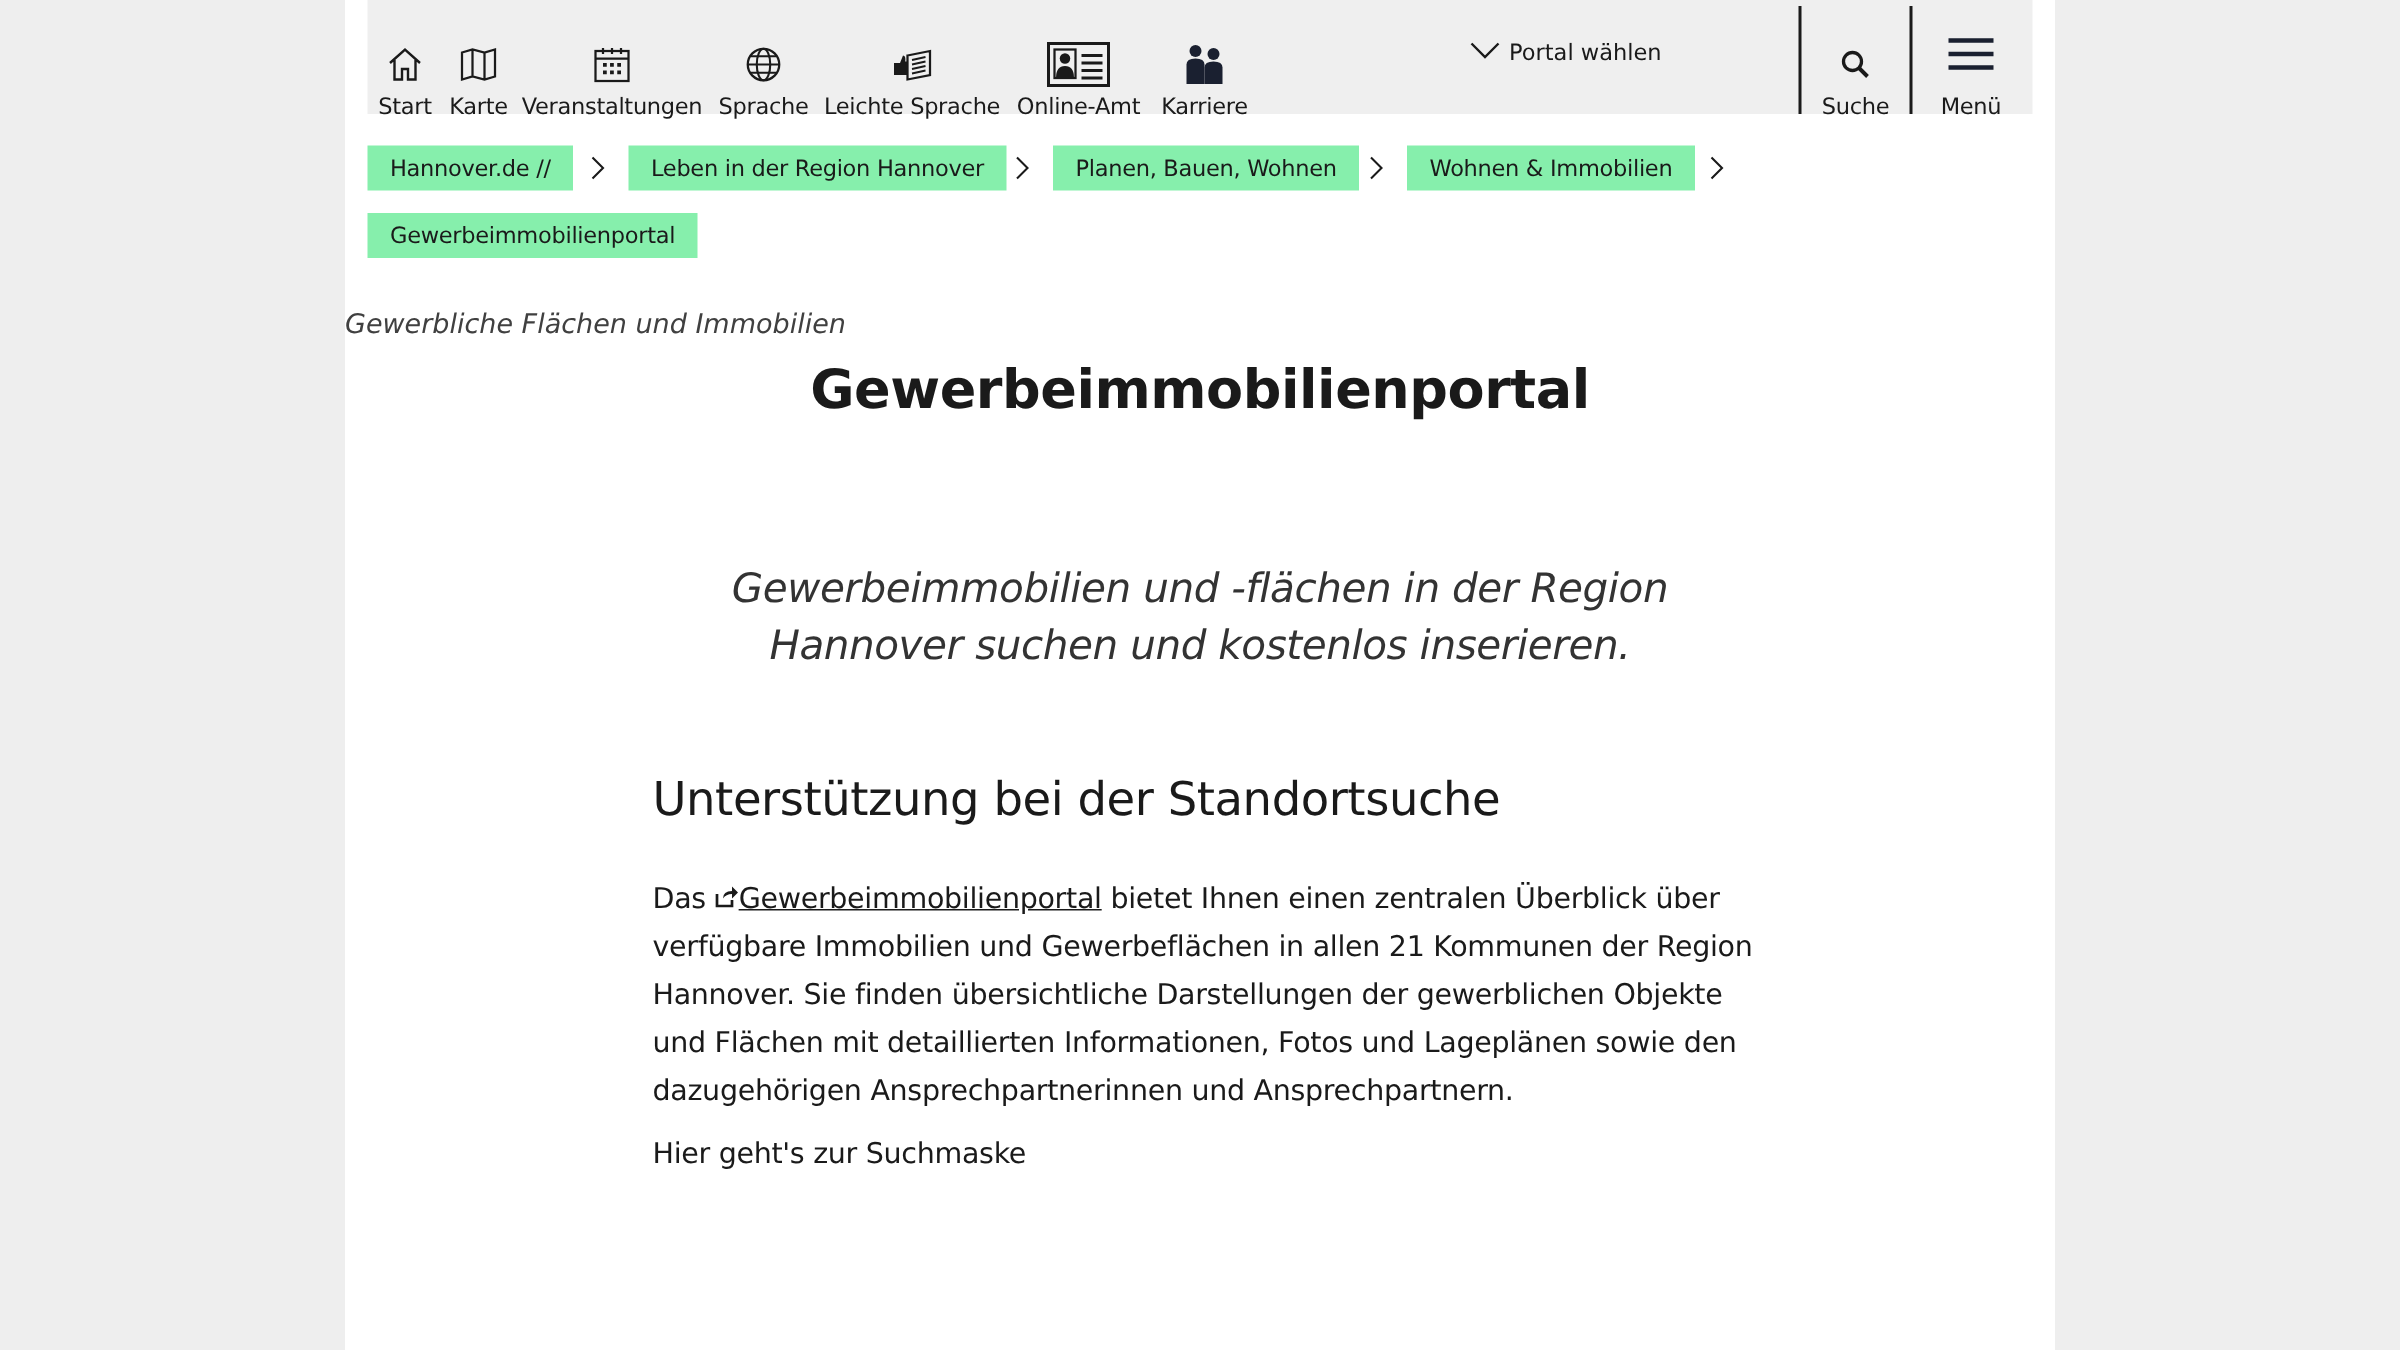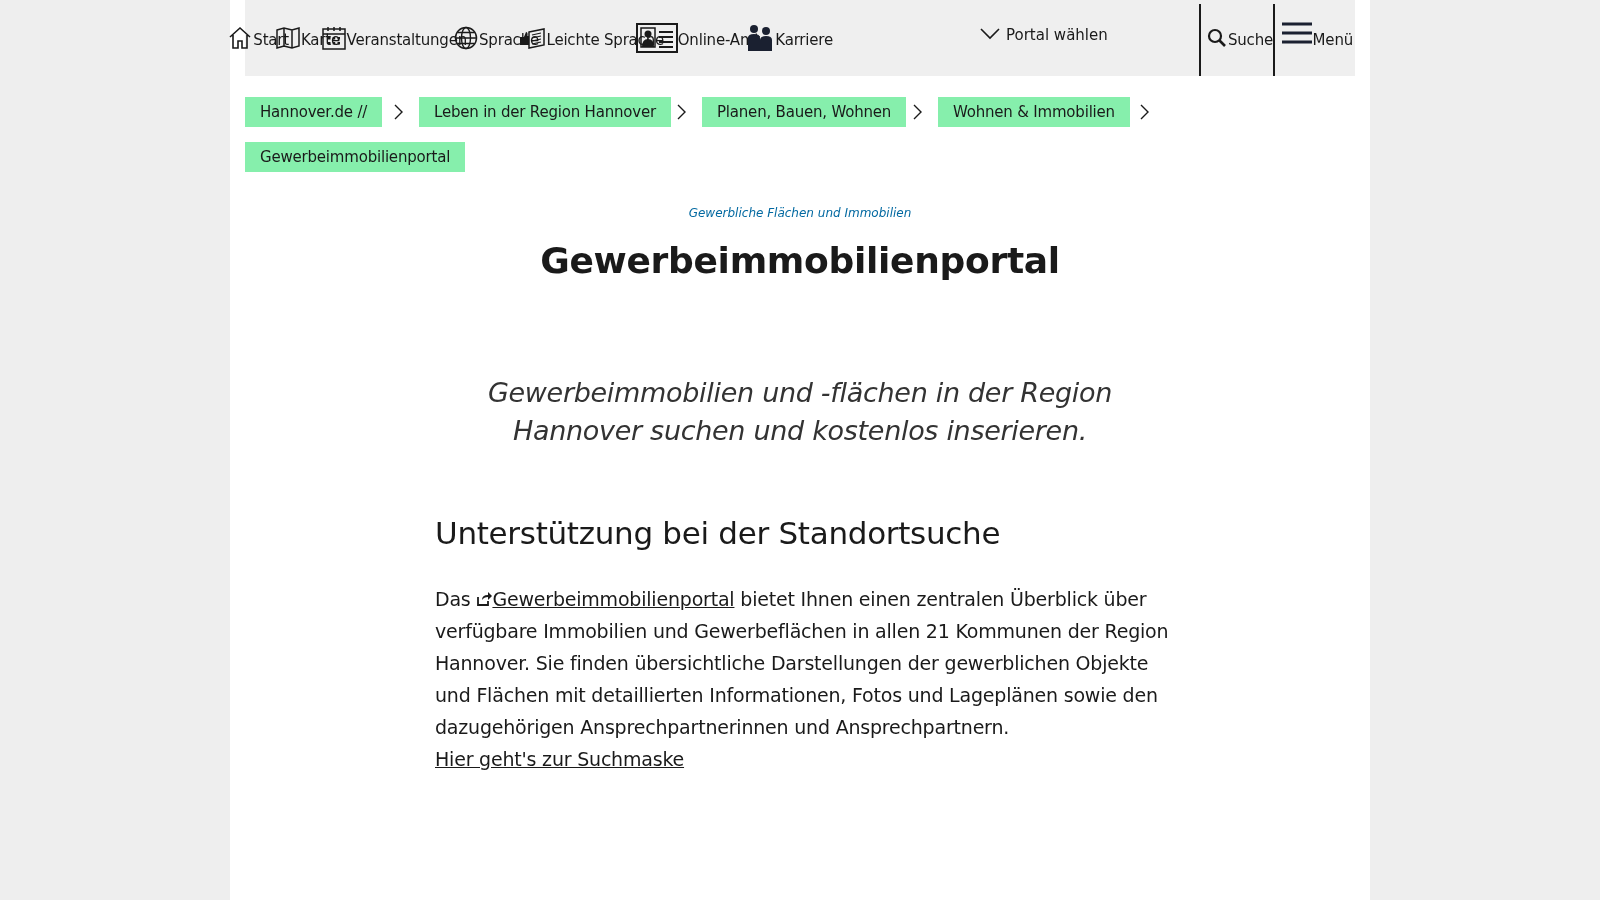--- a/index.html
+++ b/index.html
@@ -1,28 +1,28 @@
 <!DOCTYPE html>
 <html><head>
 <meta charset="utf-8">
 <style>
   * { box-sizing: border-box; margin: 0; padding: 0; }
   html, body { width: 1600px; height: 900px; overflow: hidden; }
   body { background: #eeeeee; font-family: "DejaVu Sans", "Liberation Sans", sans-serif; color: #1a1a1a; }
   .page { position: absolute; left: 230px; top: 0; width: 1140px; height: 900px; background: #ffffff; }
   .topbar { position: absolute; left: 15px; top: 0; width: 1110px; height: 76px; background: #efefef; }
-  .nav-item { position: absolute; top: 0; height: 92px; display: flex; align-items: center; justify-content: flex-end; padding-bottom: 12px; cursor: pointer; }
+  .nav-item { position: absolute; top: 0; height: 92px; display: flex; flex-direction: column; align-items: center; justify-content: flex-end; padding-bottom: 12px; cursor: pointer; }
   .nav-item .icon { height: 30px; display: flex; align-items: center; justify-content: center; margin-bottom: 4px; }
   .nav-item .label { font-size: 15px; color: #1a1a1a; white-space: nowrap; letter-spacing: -0.2px; }
   .portal { position: absolute; left: 735px; top: 26px; display: flex; align-items: center; gap: 6px; font-size: 15px; cursor: pointer; }
   .vsep { position: absolute; top: 4px; width: 1.5px; height: 72px; background: #1a1a1a; }
   .crumbs { position: absolute; left: 15px; top: 97px; width: 1000px; }
   .crumb { position: absolute; height: 30px; background: #86efac; font-size: 15px; line-height: 30px; padding: 0 15px; color: #1a1a1a; white-space: nowrap; cursor: pointer; letter-spacing: -0.2px; }
   .crumb-sep { position: absolute; top: 6px; }
-  .kicker { position: absolute; left: 0; width: 1140px; top: 206px; text-align: center; font-style: italic; font-size: 12px; color: #0369a1; font-weight: 300; }
+  .kicker { position: absolute; left: 0; width: 1140px; top: 206px; font-style: italic; font-size: 18px; color: #404040; font-weight: 300; }
   .title { position: absolute; left: 0; width: 1140px; top: 240px; text-align: center; font-size: 36px; font-weight: bold; letter-spacing: -0.3px; }
   .lead { position: absolute; left: 200px; width: 740px; top: 374px; text-align: center; font-style: italic; font-size: 27px; line-height: 38px; color: #333; font-weight: 300; letter-spacing: -0.3px; }
   .content { position: absolute; left: 205px; width: 740px; }
   .h2 { font-size: 31px; font-weight: normal; letter-spacing: -0.3px; }
   .para { font-size: 19px; line-height: 32px; letter-spacing: -0.2px; }
   .ext-link { color: #1a1a1a; text-decoration: underline; cursor: pointer; }
 </style>
 </head>
 <body>
 
@@ -161,16 +161,16 @@
   <p class="lead">Gewerbeimmobilien und -flächen in der Region Hannover suchen und kostenlos inserieren.</p>
 
   <div class="content" style="top:515px;">
     <h2 class="h2">Unterstützung bei der Standortsuche</h2>
     <p class="para" style="margin-top:32px;">
       <span>Das </span><a class="ext-link"><span><svg width="16" height="16" viewBox="0 0 16 16" style="vertical-align:-1px;">
               <path d="M2 6 V14 H12 V10" fill="none" stroke="#1a1a1a" stroke-width="1.8"></path>
               <path d="M6 9 Q6 4 12 4 V1 L16 5 L12 9 V6 Q8 6 6 9 Z" fill="#1a1a1a"></path>
             </svg></span><span>Gewerbeimmobilienportal</span></a><span> bietet Ihnen einen zentralen Überblick über verfügbare Immobilien und Gewerbeflächen in allen 21 Kommunen der Region Hannover. Sie finden übersichtliche Darstellungen der gewerblichen Objekte und Flächen mit detaillierten Informationen, Fotos und Lageplänen sowie den dazugehörigen Ansprechpartnerinnen und Ansprechpartnern.</span>
     </p>
-    <p class="para" style="text-decoration:underline;">Hier geht's zur Suchmaske</p>
+    <p class="para" style="margin-top:10px;">Hier geht's zur Suchmaske</p>
   </div>
 
 </div>
 
 </body></html>

